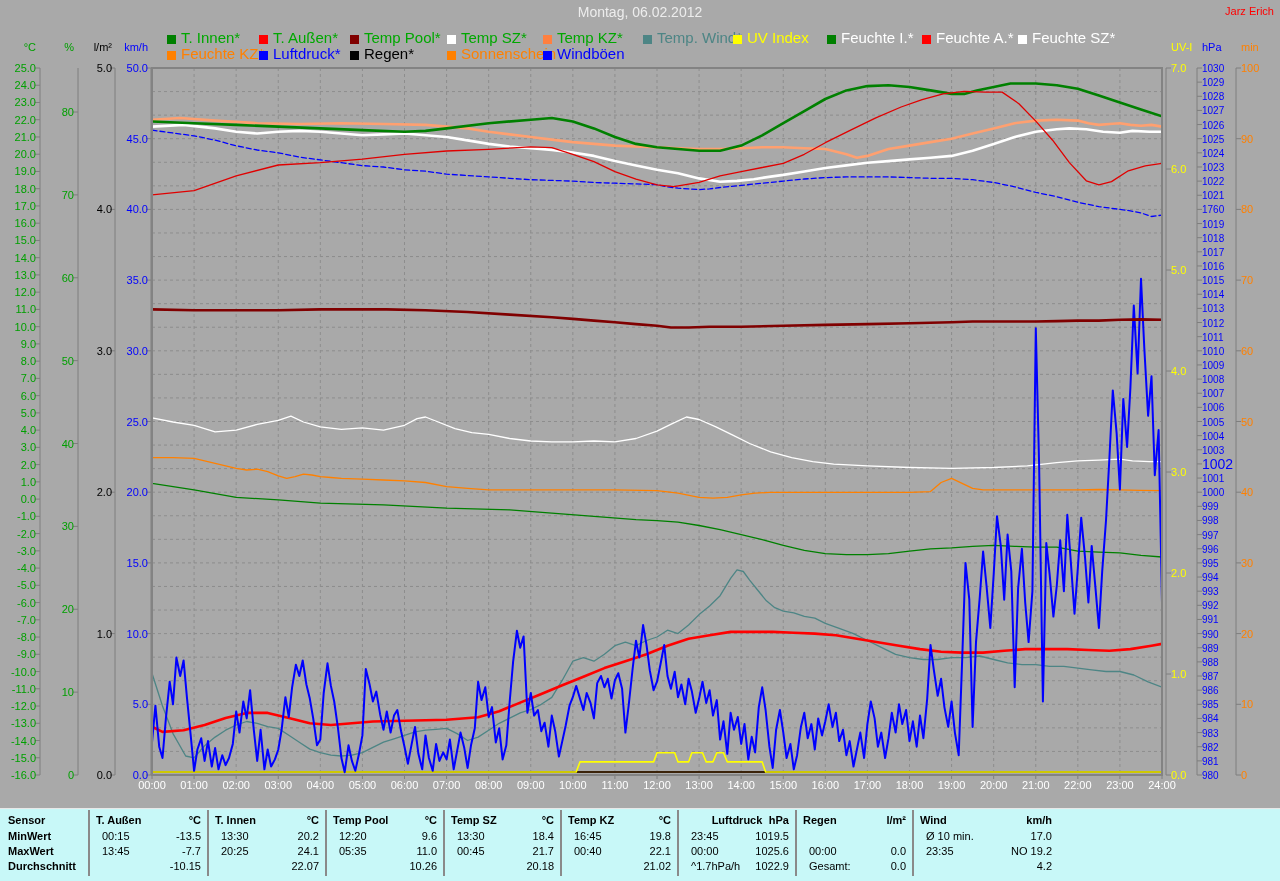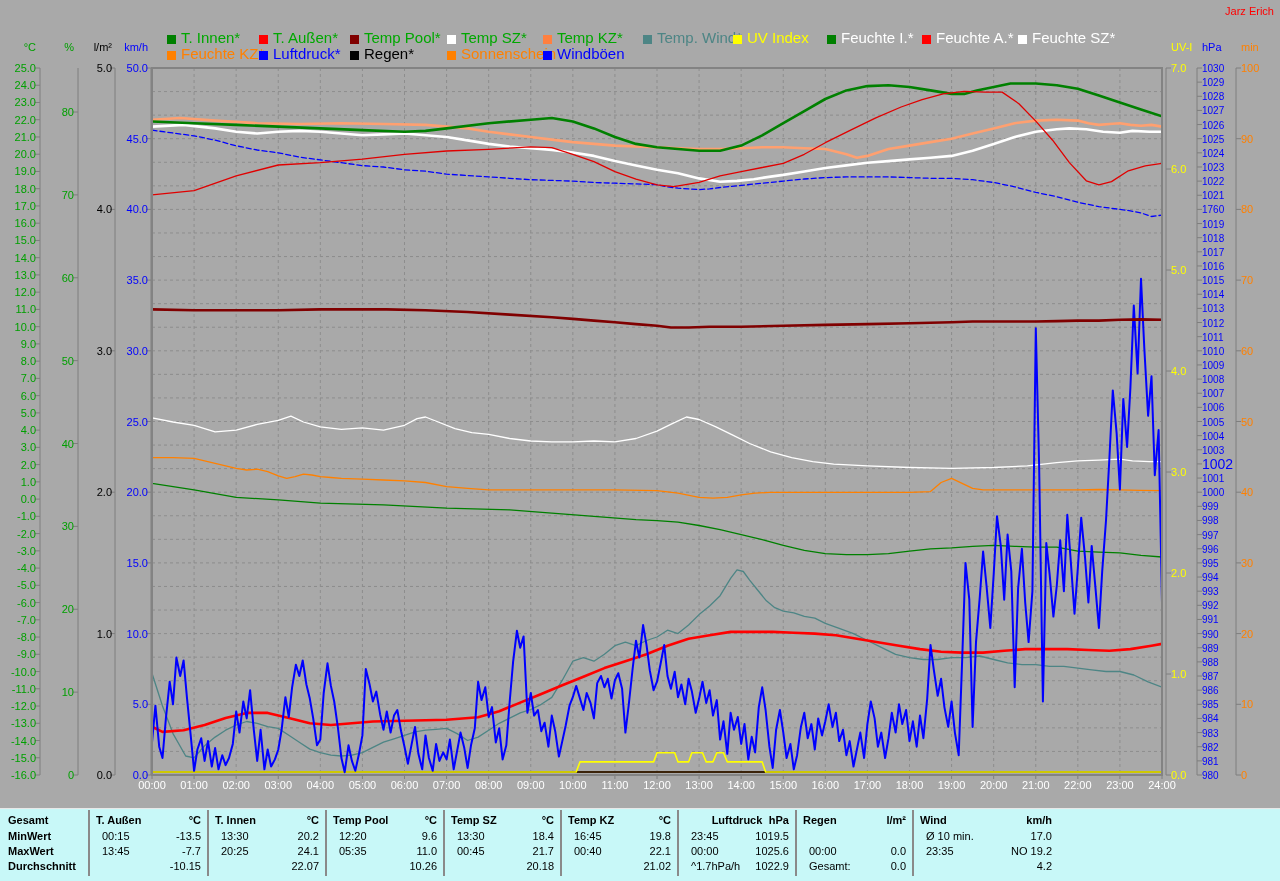--- a/index.html
+++ b/index.html
@@ -17,20 +17,21 @@
   #table{position:absolute;left:0;top:808px;width:1280px;height:73px;background:#C8F8F8;
          border-top:1px solid #E8E8E8;font-size:11px;color:#000;}
   .tcell{position:absolute;white-space:nowrap;height:14px;line-height:14px;}
   .bold{font-weight:bold;}
   .tsep{position:absolute;top:1px;width:2px;height:66px;background:#8A8A8A;}
 </style>
 </head>
 <body>
 
 <div id="app">
+  <div id="title" class="abs">Montag, 06.02.2012</div>
   <div id="watermark" class="abs">Jarz Erich</div>
   <svg id="plot-svg" width="1280" height="808" viewBox="0 0 1280 808">
       <clipPath id="pc">
         <rect x="152" y="68" width="1010" height="707"></rect>
       </clipPath>
       <g stroke="#8d8d8d" stroke-width="1" stroke-dasharray="3,3">
         <line x1="194.08333333333331" y1="68" x2="194.08333333333331" y2="775"></line>
         <line x1="236.16666666666666" y1="68" x2="236.16666666666666" y2="775"></line>
         <line x1="278.25" y1="68" x2="278.25" y2="775"></line>
         <line x1="320.3333333333333" y1="68" x2="320.3333333333333" y2="775"></line>
@@ -469,21 +470,21 @@
     </div>
   <div id="table">
       <div class="tsep" style="left: 88px;"></div>
       <div class="tsep" style="left: 207px;"></div>
       <div class="tsep" style="left: 325px;"></div>
       <div class="tsep" style="left: 443px;"></div>
       <div class="tsep" style="left: 560px;"></div>
       <div class="tsep" style="left: 677px;"></div>
       <div class="tsep" style="left: 795px;"></div>
       <div class="tsep" style="left: 912px;"></div>
-      <div class="tcell bold" style="left: 8px; top: 4px; width: 78px; text-align: left;">Gesamt</div>
+      <div class="tcell bold" style="left: 8px; top: 4px; width: 78px; text-align: left;">Sensor</div>
       <div class="tcell bold" style="left: 8px; top: 20px; width: 78px; text-align: left;">MinWert</div>
       <div class="tcell bold" style="left: 8px; top: 35px; width: 78px; text-align: left;">MaxWert</div>
       <div class="tcell bold" style="left: 8px; top: 50px; width: 78px; text-align: left;">Durchschnitt</div>
       <div class="tcell bold" style="left: 96px; top: 4px; width: 105px; text-align: left;">T. Außen</div>
       <div class="tcell bold" style="left: 96px; top: 4px; width: 105px; text-align: right;">°C</div>
       <div class="tcell" style="left: 102px; top: 20px; width: 99px; text-align: left;">00:15</div>
       <div class="tcell" style="left: 96px; top: 20px; width: 105px; text-align: right;">-13.5</div>
       <div class="tcell" style="left: 102px; top: 35px; width: 99px; text-align: left;">13:45</div>
       <div class="tcell" style="left: 96px; top: 35px; width: 105px; text-align: right;">-7.7</div>
       <div class="tcell" style="left: 96px; top: 50px; width: 105px; text-align: right;">-10.15</div>

